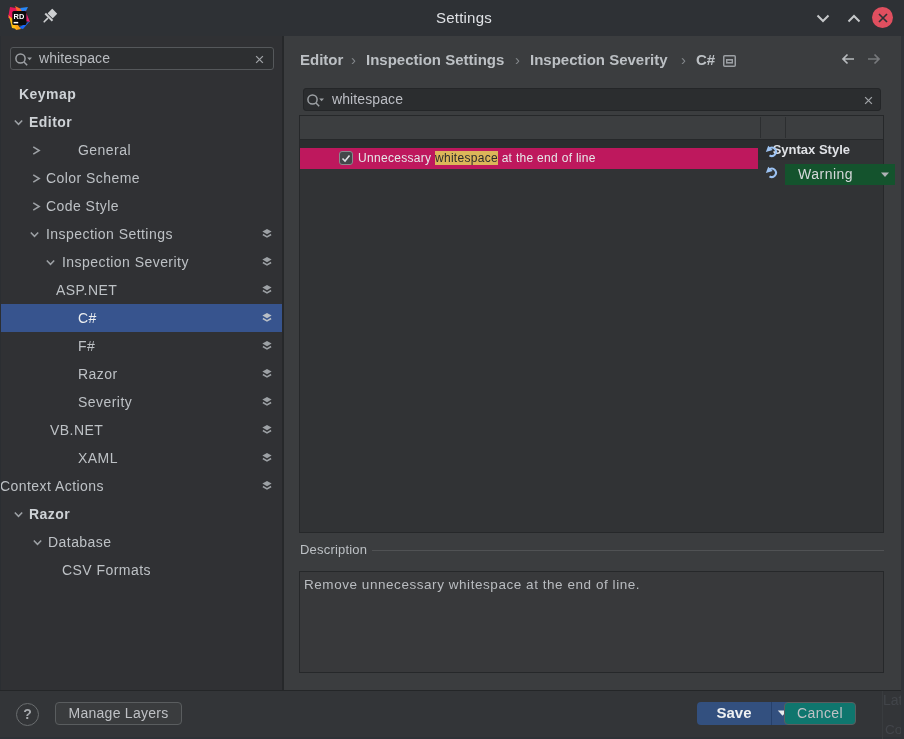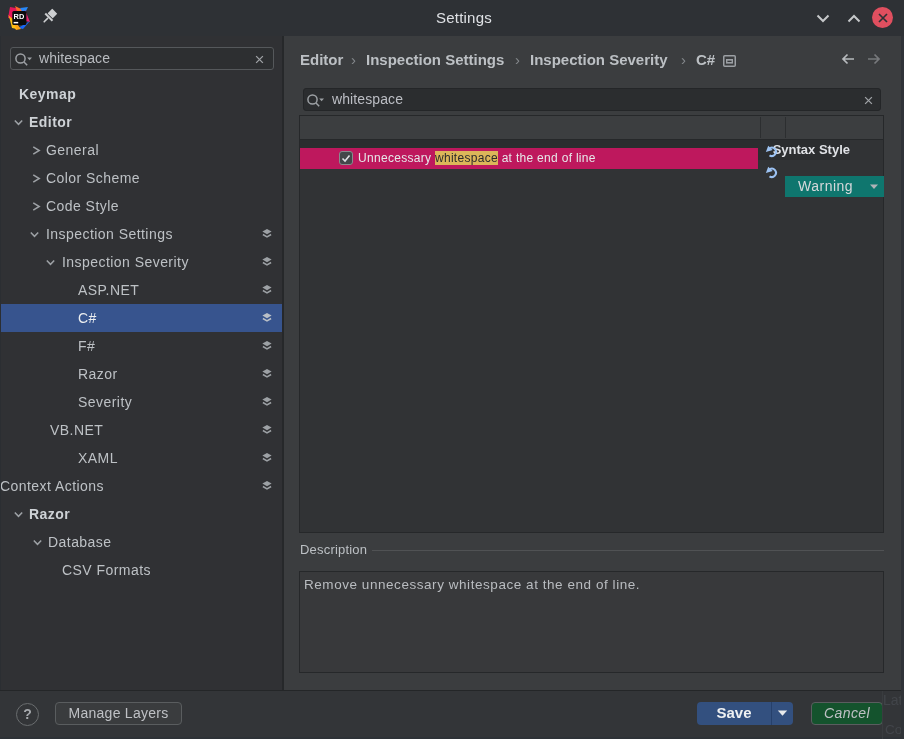--- a/index.html
+++ b/index.html
@@ -29,21 +29,21 @@
   
   #tbl{left:299px;top:115px;width:585px;height:418px;box-sizing:border-box;
        background:#313335;border:1px solid #26282a;}
   #tblhead{left:299px;top:115px;width:585px;height:25px;box-sizing:border-box;
        background:#3c3e40;border:1px solid #26282a;border-bottom:1px solid #26282a;}
   .colsep{top:117px;width:1px;height:21px;background:#2c2e30;}
   #row1{left:300px;top:140px;width:550px;height:20px;background:#2b2d2f;color:#dfe1e5;
         font-size:13px;font-weight:bold;line-height:20px;text-align:right;}
   #row2{left:300px;top:148px;width:458px;height:21px;background:#be185d;color:#e6e8ea;
         font-size:12px;letter-spacing:0.3px;line-height:21px;}
-  #combo{left:785px;top:176px;width:99px;height:21px;background:#0f766e;color:#d6d8db;
+  #combo{left:785px;top:164px;width:110px;height:21px;background:#14532d;color:#d6d8db;
          font-size:14px;letter-spacing:0.5px;line-height:21px;}
   
   #desclabel{left:300px;top:541px;width:200px;height:18px;line-height:18px;color:#bcc0c4;font-size:13px;letter-spacing:0.2px;}
   #descline{left:372px;top:550px;width:512px;height:1px;background:#505254;}
   #descbox{left:299px;top:571px;width:585px;height:102px;box-sizing:border-box;
            background:#38393b;border:1px solid #26282a;}
   
   #bottombar{left:0;top:690px;width:904px;height:49px;background:#333538;
              border-top:1px solid #242628;box-sizing:border-box;}
   #bottomedge{left:0;top:737px;width:904px;height:2px;background:#2e3237;}
@@ -95,42 +95,42 @@
 </svg>
 <div class="abs" style="left:39px;top:47px;height:23px;line-height:23px;font-size:14px;letter-spacing:0.1px;color:#b9bcc0;">whitespace</div>
 <svg class="abs" style="left:255px;top:55px;" width="9" height="9" viewBox="0 0 12 12">
     <path d="M1.5 1.5 L10.5 10.5 M10.5 1.5 L1.5 10.5" stroke="#a0a3a7" stroke-width="1.7"></path>
   </svg>
 
 <div class="abs treerow" style="top:80px;"><b style="padding-left:19px;">Keymap</b></div>
 <div class="abs treerow" style="top:108px;"><svg class="chev" style="left:14px;" viewBox="0 0 10 10">
       <path d="M0.9 2.8 L5 7 L9.1 2.8" fill="none" stroke="#9da1a5" stroke-width="1.7"></path>
     </svg><b style="padding-left:29px;">Editor</b></div>
-<div class="abs treerow" style="top:136px;"><svg class="chev" style="left:32px;" viewBox="0 0 10 10">
+<div class="abs treerow" style="top:136px;padding-left:32px;"><svg class="chev" style="left:32px;" viewBox="0 0 10 10">
       <path d="M1.4 0.9 L8 5 L1.4 9.1" fill="none" stroke="#9da1a5" stroke-width="1.7"></path>
     </svg><span style="padding-left:46px;">General</span></div>
 <div class="abs treerow" style="top:164px;"><svg class="chev" style="left:32px;" viewBox="0 0 10 10">
       <path d="M1.4 0.9 L8 5 L1.4 9.1" fill="none" stroke="#9da1a5" stroke-width="1.7"></path>
     </svg><span style="padding-left:46px;">Color Scheme</span></div>
 <div class="abs treerow" style="top:192px;"><svg class="chev" style="left:32px;" viewBox="0 0 10 10">
       <path d="M1.4 0.9 L8 5 L1.4 9.1" fill="none" stroke="#9da1a5" stroke-width="1.7"></path>
     </svg><span style="padding-left:46px;">Code Style</span></div>
 <div class="abs treerow" style="top:220px;"><svg class="chev" style="left:30px;" viewBox="0 0 10 10">
       <path d="M0.9 2.8 L5 7 L9.1 2.8" fill="none" stroke="#9da1a5" stroke-width="1.7"></path>
     </svg><span style="padding-left:46px;">Inspection Settings</span><svg class="layers" viewBox="0 0 10 9">
       <path d="M5 0 L9.6 2.6 L5 5.2 L0.4 2.6 Z" fill="#9da1a5"></path>
       <path d="M0.9 5.5 L5 7.9 L9.1 5.5" fill="none" stroke="#9da1a5" stroke-width="1.5"></path>
     </svg></div>
 <div class="abs treerow" style="top:248px;"><svg class="chev" style="left:46px;" viewBox="0 0 10 10">
       <path d="M0.9 2.8 L5 7 L9.1 2.8" fill="none" stroke="#9da1a5" stroke-width="1.7"></path>
     </svg><span style="padding-left:62px;">Inspection Severity</span><svg class="layers" viewBox="0 0 10 9">
       <path d="M5 0 L9.6 2.6 L5 5.2 L0.4 2.6 Z" fill="#9da1a5"></path>
       <path d="M0.9 5.5 L5 7.9 L9.1 5.5" fill="none" stroke="#9da1a5" stroke-width="1.5"></path>
     </svg></div>
-<div class="abs treerow" style="top:276px;"><span style="padding-left:78px;">ASP.NET</span><svg class="layers" viewBox="0 0 10 9">
+<div class="abs treerow" style="top:276px;"><span style="padding-left:56px;">ASP.NET</span><svg class="layers" viewBox="0 0 10 9">
       <path d="M5 0 L9.6 2.6 L5 5.2 L0.4 2.6 Z" fill="#9da1a5"></path>
       <path d="M0.9 5.5 L5 7.9 L9.1 5.5" fill="none" stroke="#9da1a5" stroke-width="1.5"></path>
     </svg></div>
 <div class="abs treerow sel" style="top:304px;"><span style="padding-left:78px;">C#</span><svg class="layers" viewBox="0 0 10 9">
       <path d="M5 0 L9.6 2.6 L5 5.2 L0.4 2.6 Z" fill="#b9bfc7"></path>
       <path d="M0.9 5.5 L5 7.9 L9.1 5.5" fill="none" stroke="#b9bfc7" stroke-width="1.5"></path>
     </svg></div>
 <div class="abs treerow" style="top:332px;"><span style="padding-left:78px;">F#</span><svg class="layers" viewBox="0 0 10 9">
       <path d="M5 0 L9.6 2.6 L5 5.2 L0.4 2.6 Z" fill="#9da1a5"></path>
       <path d="M0.9 5.5 L5 7.9 L9.1 5.5" fill="none" stroke="#9da1a5" stroke-width="1.5"></path>
@@ -226,18 +226,18 @@
 <div class="abs" id="bottombar"></div>
 <div class="abs" id="bottomedge"></div>
 <div class="abs" style="left:16px;top:703px;width:23px;height:23px;box-sizing:border-box;border:1.5px solid #6a6d6f;border-radius:50%;color:#a6a9ad;font-size:14px;font-weight:bold;text-align:center;line-height:20px;">?</div>
 <div class="btn" style="left:55px;width:127px;border:1px solid #5a5d5f;letter-spacing:0.27px;font-size:14px;background:#3a3c3e;">Manage Layers</div>
 <div class="btn" style="left:697px;width:74px;background:#33507f;border-radius:4px 0 0 4px;color:#eef0f2;font-weight:bold;font-size:15px;line-height:22px;">Save</div>
 <div class="btn" style="left:771px;width:21.5px;background:#33507f;border-left:1px solid #26406b;border-radius:0 4px 4px 0;">
   <svg style="position:absolute;left:5px;top:8px;" width="11" height="7" viewBox="0 0 9 6">
       <path d="M0.5 0.5 L4.5 5 L8.5 0.5" fill="#e8eaec"></path>
     </svg>
 </div>
-<div class="btn" style="left:811px;width:72px;border:1px solid #5a5d5f;letter-spacing:0.38px;font-size:14px;background:#14532d;font-style:italic;">Cancel</div>
+<div class="btn" style="left:784px;width:72px;border:1px solid #5a5d5f;letter-spacing:0.38px;font-size:14px;background:#0f766e;">Cancel</div>
 <div class="abs" style="left:883px;top:692px;font-size:14px;color:#42454a;">Lat</div>
 <div class="abs" style="left:885px;top:722px;font-size:13.5px;color:#42454a;">Co</div>
 <div class="abs" style="left:882px;top:691px;width:1px;height:48px;background:#393c3f;"></div>
 <div class="abs" style="left:901px;top:36px;width:3px;height:703px;background:#303338;"></div>
 <div class="abs" style="left:0;top:36px;width:1px;height:654px;background:#2b2e32;"></div>
 
 </body></html>

